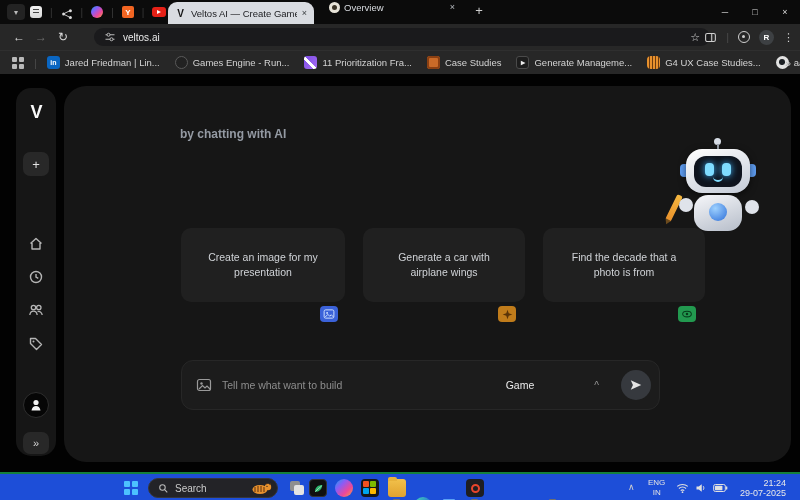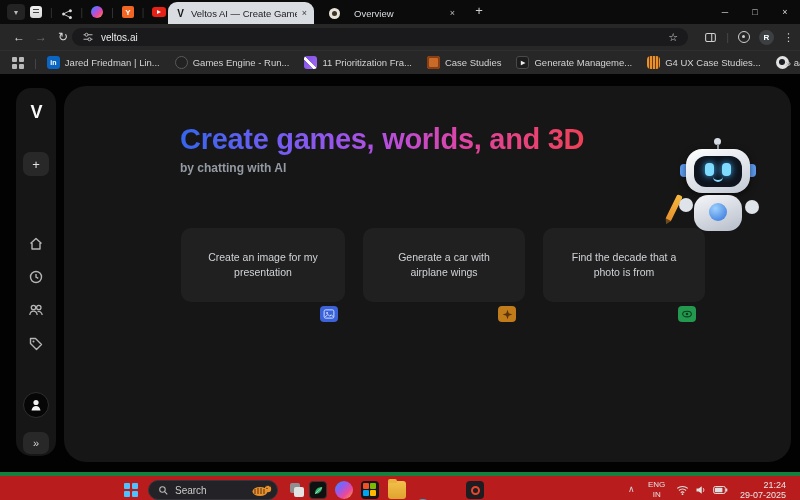--- a/index.html
+++ b/index.html
@@ -14,32 +14,32 @@
 .pin-doc:after{content:"";position:absolute;left:3px;top:3px;width:6px;height:6px;background:repeating-linear-gradient(#444 0 1px,transparent 1px 3px)}
 .pin-share{width:12px;height:12px}
 .pin-cop{width:12px;height:12px;border-radius:50%;background:linear-gradient(135deg,#19a0f0,#8b5cf6,#ec4899,#f2a33c)}
 .pin-yc{width:12px;height:12px;background:#f26522;border-radius:2px;color:#fff;font-size:8px;font-weight:700;display:flex;align-items:center;justify-content:center}
 .pin-yt{width:14px;height:10px;background:#e62117;border-radius:3px;position:relative}
 .pin-yt:after{content:"";position:absolute;left:5px;top:2.5px;border-left:4px solid #fff;border-top:2.5px solid transparent;border-bottom:2.5px solid transparent}
 .tab-active{position:absolute;left:168px;top:2px;width:146px;height:22px;background:#d9dce1;border-radius:9px 9px 0 0;display:flex;align-items:center;gap:5px;padding:0 7px}
 .tab-fav-v{width:11px;height:11px;color:#141414;font-weight:800;font-size:10px;line-height:11px;text-align:center}
 .tab-title-a{flex:1;font-size:9.5px;color:#202124;white-space:nowrap;overflow:hidden}
 .tab-close-a{color:#3c4043;font-size:9px}
-.tab2{position:absolute;left:322px;top:2px;width:140px;height:22px;display:flex;align-items:center;gap:14px;padding:0 7px}
+.tab2{position:absolute;left:322px;top:2px;width:140px;height:22px;display:flex;align-items:flex-start;gap:4px;padding:0 7px}
 .tab-fav-c{width:11px;height:11px;border-radius:50%;background:#e7e3d8;position:relative}
 .tab-fav-c:after{content:"";position:absolute;left:3px;top:3px;width:5px;height:5px;border-radius:50%;background:#3a3326}
 .tab-title-b{flex:1;font-size:9.5px;color:#d9dce1;white-space:nowrap;overflow:hidden}
 .tab-close-b{color:#b9bdc2;font-size:9px}
 .newtab{position:absolute;left:470px;top:3px;width:18px;height:18px;color:#cfcfcf;font-size:13px;text-align:center}
 .wctrl{position:absolute;right:0;top:0;height:24px;display:flex}
 .wbtn{width:30px;height:24px;display:flex;align-items:center;justify-content:center;color:#dcdcdc;font-size:9px}
 
 .toolbar{position:absolute;left:0;top:24px;width:800px;height:26px;background:#272727}
 .nav-ic{position:absolute;top:5px;width:18px;height:16px;color:#dadada;font-size:12px;text-align:center;line-height:16px}
-.omni{position:absolute;left:72px;top:4px;width:616px;height:18px;background:#1a1a1c;border-radius:9px;display:flex;align-items:center;gap:7px;padding:0 10px}
+.omni{position:absolute;left:94px;top:4px;width:616px;height:18px;background:#1a1a1c;border-radius:9px;display:flex;align-items:center;gap:7px;padding:0 10px}
 .omni-url{flex:1;font-size:10px;color:#eaeaea}
 .omni-star{color:#cdcdcd;font-size:11px}
 .tb-right{position:absolute;right:6px;top:4px;height:18px;display:flex;align-items:center;gap:9px}
 .tb-sep{color:#4a4a4a;font-size:11px}
 .ext-ring{width:12px;height:12px;border:1.5px solid #cfcfcf;border-radius:50%;position:relative}
 .ext-ring:after{content:"";position:absolute;left:3px;top:3px;width:3px;height:3px;border-radius:50%;background:#cfcfcf}
 .avatar-r{width:15px;height:15px;border-radius:50%;background:#3d4043;color:#fff;font-size:8px;font-weight:700;display:flex;align-items:center;justify-content:center}
 .menu-dots{color:#d6d6d6;font-size:11px}
 
 .bookbar{position:absolute;left:0;top:50px;width:800px;height:24px;background:#272727;border-top:1px solid #2f2f2f;display:flex;align-items:center}
@@ -93,21 +93,21 @@
 .card1{left:117px;width:164px}.card2{left:299px;width:162px}.card3{left:479px;width:162px}
 .badge{position:absolute;top:220px;width:18px;height:16px;border-radius:4px;display:flex;align-items:center;justify-content:center}
 .bdg1{left:256px;background:#3b62d9}.bdg2{left:434px;background:#c07c1b}.bdg3{left:614px;background:#22994f}
 
 .prompt{position:absolute;left:117px;top:274px;width:479px;height:50px;background:#1c1c1c;border:1px solid #272727;border-radius:12px;display:flex;align-items:center;padding:0 8px 0 14px}
 .p-text{margin-left:10px;flex:1;font-size:10.5px;color:#8d8d8d}
 .p-mode{font-size:10.5px;color:#ececec;margin-right:60px}
 .p-chev{color:#9a9a9a;font-size:10px;margin-right:22px}
 .p-send{width:30px;height:30px;border-radius:50%;background:#36393e;display:flex;align-items:center;justify-content:center}
 
-.taskbar{position:absolute;left:0;top:472px;width:800px;height:28px;background:#b91c1c;border-top:4px solid #15803d}
+.taskbar{position:absolute;left:0;top:472px;width:800px;height:28px;background:#1d4ed8;border-top:2px solid #15803d}
 .tk-start{position:absolute;left:124px;top:7px;width:14px;height:14px;display:grid;grid-template-columns:6px 6px;grid-template-rows:6px 6px;gap:1.5px}
 .tk-start span{background:#4cc2ff;border-radius:1px}
 .tk-search{position:absolute;left:148px;top:4px;width:130px;height:20px;background:#232327;border:1px solid #36363a;border-radius:10px;display:flex;align-items:center;gap:6px;padding:0 4px 0 9px}
 .tk-search-txt{flex:1;font-size:10px;color:#cbcbcb}
 .tk-tv{position:absolute;left:290px;top:7px;width:15px;height:14px}
 .tk-tv i{position:absolute;border-radius:2px}
 .tk-tv .b1{left:0;top:0;width:10px;height:10px;background:#8f8f8f}
 .tk-tv .b2{left:4px;top:4px;width:10px;height:10px;background:#e3e3e3}
 .tk-ic{position:absolute;top:5px;width:18px;height:18px;border-radius:4px}
 .ic-leaf{background:#101010;border:1px solid #343434;display:flex;align-items:center;justify-content:center}
@@ -262,21 +262,20 @@
         <svg width="16" height="16" viewBox="0 0 16 16">
             <circle cx="8" cy="5.5" r="2.6" fill="#f2f2f2"></circle>
             <path d="M3.5 13.6c.5-3.2 2.4-4.6 4.5-4.6s4 1.4 4.5 4.6z" fill="#f2f2f2"></path>
           </svg>
       </div>
       <div class="sb-exp">»</div>
     </div>
 
     <div class="panel">
       <div class="hero">
-        <div class="h1line grad">Create games, worlds, and 3D</div>
         <div class="subtitle">by chatting with AI</div>
       </div>
 
       <div class="robot">
         <span class="r-antdot"></span>
           <span class="r-ant"></span>
         <span class="r-ear r-earL"></span>
           <span class="r-ear r-earR"></span>
         <div class="r-head">
           <div class="r-face">
@@ -315,20 +314,35 @@
             <path d="M8 1l1.8 5.2L15 8l-5.2 1.8L8 15 6.2 9.8 1 8l5.2-1.8z" fill="#5a3408"></path>
           </svg>
       </div>
       <div class="badge bdg3">
         <svg width="12" height="12" viewBox="0 0 16 16">
             <ellipse cx="8" cy="8" rx="5.8" ry="3.8" fill="none" stroke="#073d1c" stroke-width="1.4"></ellipse>
             <circle cx="8" cy="8" r="1.7" fill="#073d1c"></circle>
           </svg>
       </div>
 
+      <div class="prompt">
+        <svg width="16" height="16" viewBox="0 0 16 16">
+            <rect x="1.5" y="2.5" width="13" height="11" rx="2" fill="none" stroke="#9a9a9a" stroke-width="1.2"></rect>
+            <circle cx="5.5" cy="6.5" r="1.2" fill="#9a9a9a"></circle>
+            <path d="M3 12l3.5-3.5 2.5 2.5 2-2 3 3" fill="none" stroke="#9a9a9a" stroke-width="1.2"></path>
+          </svg>
+        <span class="p-text">Tell me what want to build</span>
+        <span class="p-mode">Game</span>
+        <span class="p-chev">^</span>
+        <div class="p-send">
+          <svg width="14" height="14" viewBox="0 0 16 16">
+              <path d="M2 13.5L14 8 2 2.5 4.5 8z" fill="#e4e4e4"></path>
+            </svg>
+        </div>
+      </div>
     </div>
   </div>
 
   <div class="taskbar">
     <div class="tk-start">
         <span></span>
         <span></span>
         <span></span>
         <span></span>
       </div>

